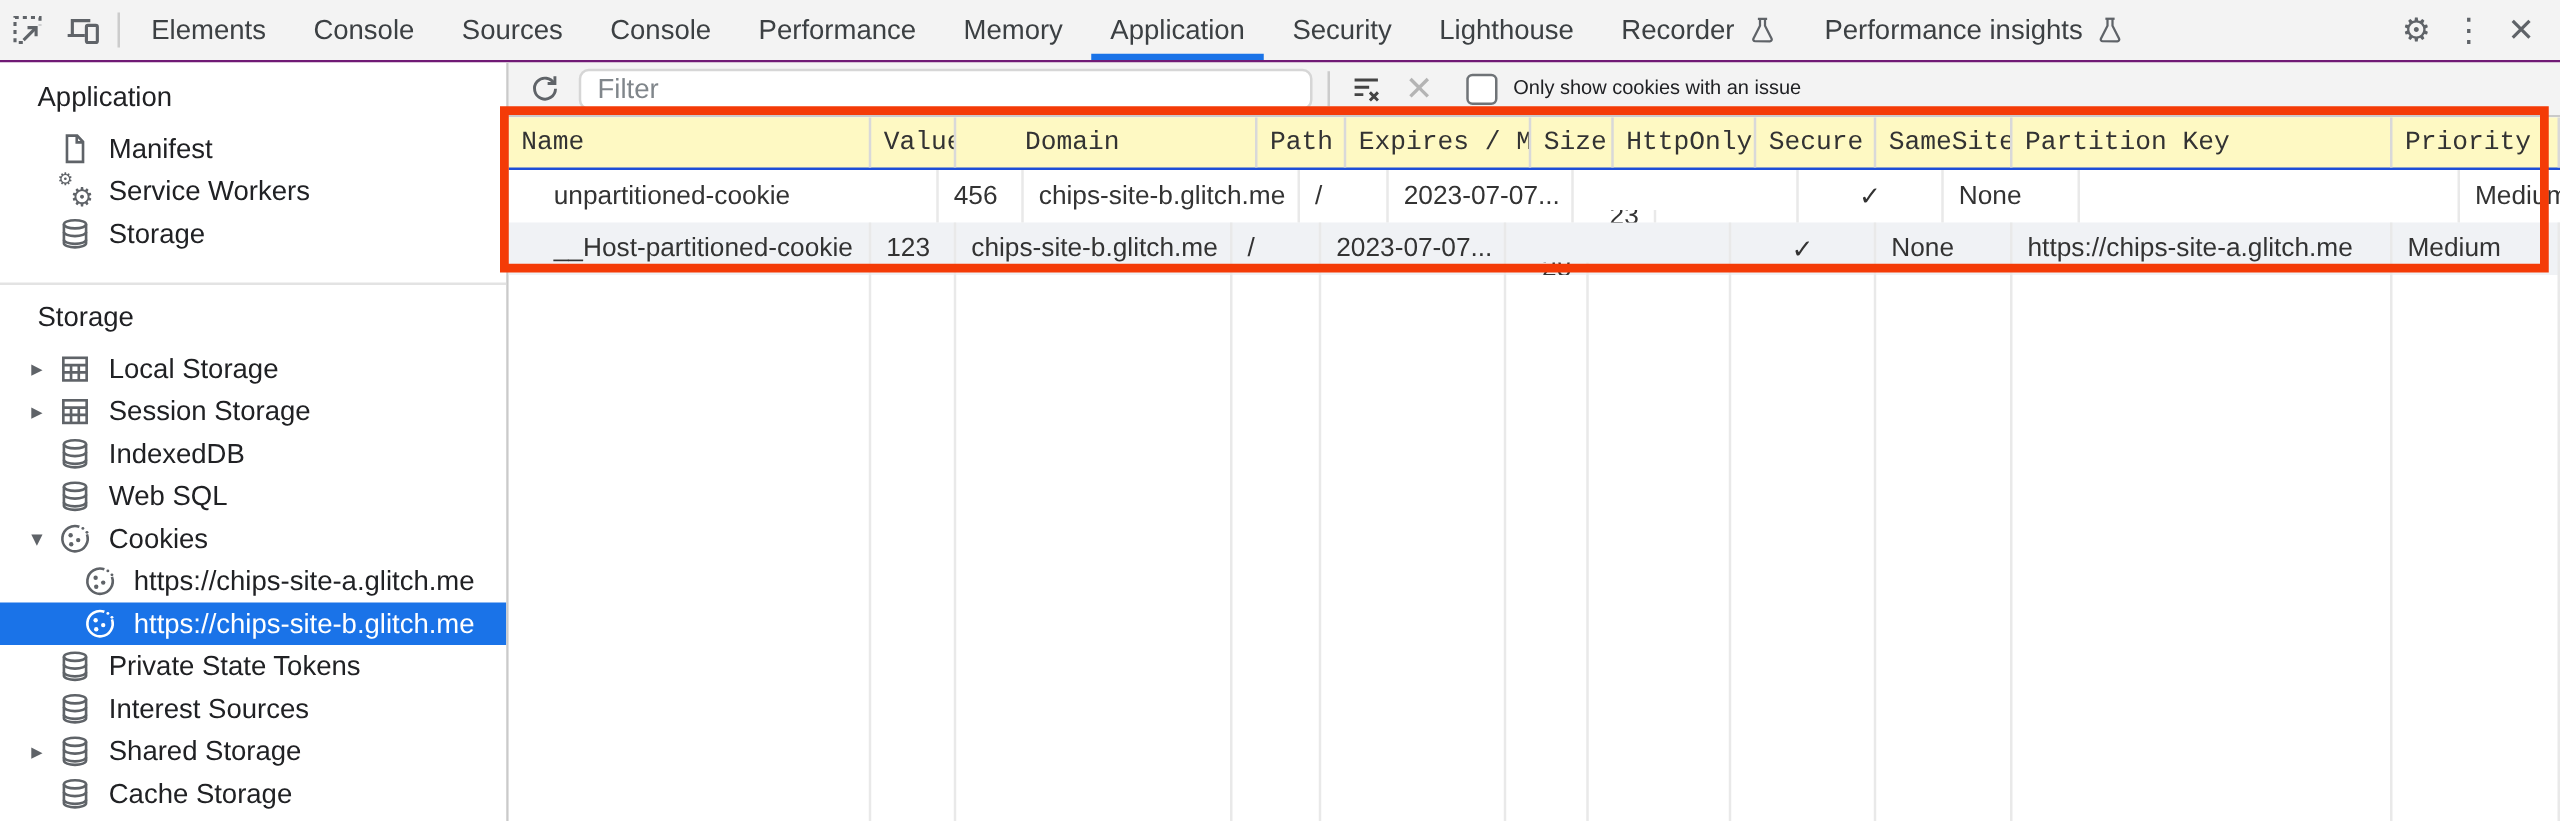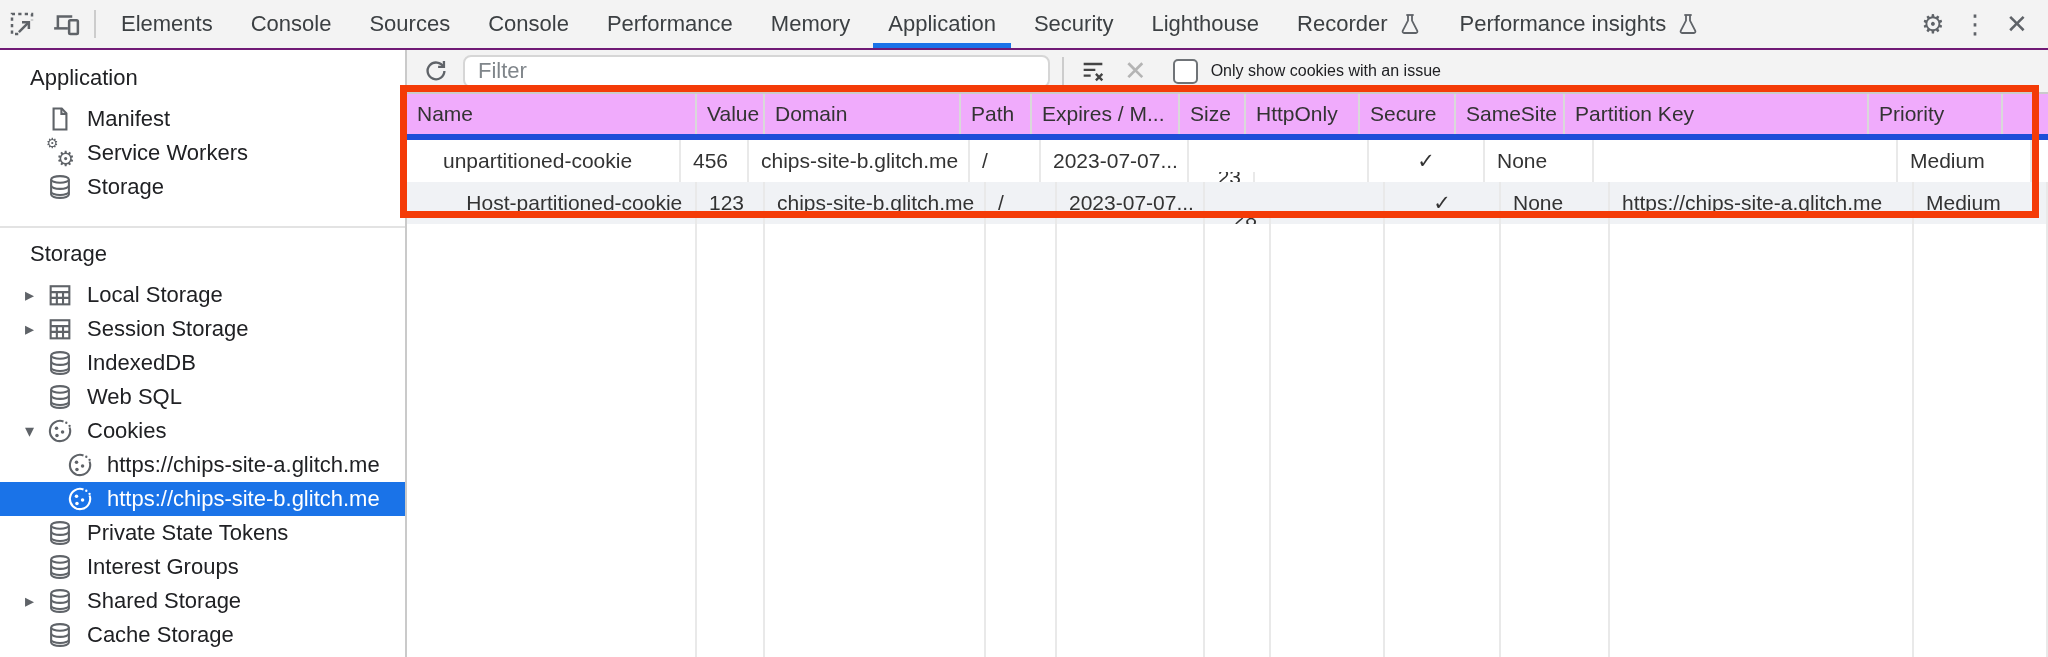--- a/index.html
+++ b/index.html
@@ -51,21 +51,21 @@
   .clearfilter{width:34px;height:34px;display:flex;align-items:center;justify-content:center;color:#444;flex:none;}
   .clearfilter svg{width:28px;height:28px;}
   .gray-x{font-size:27px;color:#b4b4b4;margin-left:14px;flex:none;}
   .checkbox{width:25px;height:25px;box-sizing:border-box;border:2px solid #6f7377;border-radius:5px;background:#fff;margin-left:26px;flex:none;}
   .cb-label{font-size:16px;margin-left:13px;color:#202124;white-space:nowrap;}
 
   
   .table-wrap{flex:1;display:flex;flex-direction:column;background:#fff;min-height:0;}
   .trow{display:flex;flex:none;}
   .th,.td,.fill-cell{flex:none;box-sizing:border-box;overflow:hidden;white-space:nowrap;}
-  .thead{height:40px;background:#f0abfc;border-bottom:6px solid #1d4ed8;}
+  .thead{height:40px;background:#fef9c3;border-bottom:2px solid #1d4ed8;font-family:Liberation Mono, monospace;}
   .th{display:flex;align-items:center;padding:0 10px;font-size:21px;color:#333;border-right:2px solid #d9d9d9;}
   .datarow{height:42px;}
   .datarow .td{display:flex;align-items:center;padding:0 12px;font-size:21px;color:#333;border-right:2px solid #e9e9e9;}
   .datarow .td.col-0{padding-left:36px;}
   .td.align-right{justify-content:flex-end;margin-top:32px;}
   .td.align-center{justify-content:center;}
   .stripe{background:#f0f2f5;}
   .filler{flex:1;display:flex;}
   .fill-cell{border-right:2px solid #e9e9e9;height:100%;}
 
@@ -289,21 +289,21 @@
             <div class="tree-item">
               <span class="slot-arrow"></span>
               <span class="tree-icon">
                 <svg viewBox="0 0 24 24" fill="none" stroke="currentColor" stroke-width="1.8">
                   <ellipse cx="12" cy="5.5" rx="7.6" ry="2.8"></ellipse>
                   <path d="M4.4 5.5v13c0 1.55 3.4 2.8 7.6 2.8s7.6-1.25 7.6-2.8v-13"></path>
                   <path d="M4.4 10.8c0 1.55 3.4 2.8 7.6 2.8s7.6-1.25 7.6-2.8"></path>
                   <path d="M4.4 16.1c0 1.55 3.4 2.8 7.6 2.8s7.6-1.25 7.6-2.8"></path>
                 </svg>
               </span>
-              <span class="tree-label">Interest Groups</span>
+              <span class="tree-label">Interest Sources</span>
             </div>
             <div class="tree-item">
               <span class="slot-arrow">▸</span>
               <span class="tree-icon">
                 <svg viewBox="0 0 24 24" fill="none" stroke="currentColor" stroke-width="1.8">
                   <ellipse cx="12" cy="5.5" rx="7.6" ry="2.8"></ellipse>
                   <path d="M4.4 5.5v13c0 1.55 3.4 2.8 7.6 2.8s7.6-1.25 7.6-2.8v-13"></path>
                   <path d="M4.4 10.8c0 1.55 3.4 2.8 7.6 2.8s7.6-1.25 7.6-2.8"></path>
                   <path d="M4.4 16.1c0 1.55 3.4 2.8 7.6 2.8s7.6-1.25 7.6-2.8"></path>
                 </svg>
@@ -344,33 +344,33 @@
         </div>
         <span class="gray-x">✕</span>
         <div class="checkbox"></div>
         <span class="cb-label">Only show cookies with an issue</span>
       </div>
 
       <div class="table-wrap">
         <div class="trow thead">
             <div class="th" style="width: 290px;">Name</div>
             <div class="th" style="width: 68px;">Value</div>
-            <div class="th" style="width: 196px;">Domain</div>
+            <div class="th" style="width: 196px; margin-left: 45px;">Domain</div>
             <div class="th" style="width: 71px;">Path</div>
             <div class="th" style="width: 148px;">Expires / M...</div>
             <div class="th" style="width: 66px;">Size</div>
             <div class="th" style="width: 114px;">HttpOnly</div>
             <div class="th" style="width: 96px;">Secure</div>
             <div class="th" style="width: 109px;">SameSite</div>
             <div class="th" style="width: 304px;">Partition Key</div>
             <div class="th" style="width: 134px;">Priority</div>
           </div>
         <div>
             <div class="trow datarow">
-              <div class="td col-0" style="width: 274px;">unpartitioned-cookie</div>
+              <div class="td col-0" style="width: 344px;">unpartitioned-cookie</div>
               <div class="td col-1" style="width: 68px;">456</div>
               <div class="td col-2" style="width: 221px;">chips-site-b.glitch.me</div>
               <div class="td col-3" style="width: 71px;">/</div>
               <div class="td col-4" style="width: 148px;">2023-07-07...</div>
               <div class="td col-5 align-right" style="width: 66px;">23</div>
               <div class="td col-6" style="width: 114px;"></div>
               <div class="td col-7 align-center" style="width: 116px;">✓</div>
               <div class="td col-8" style="width: 109px;">None</div>
               <div class="td col-9" style="width: 304px;"></div>
               <div class="td col-10" style="width: 134px;">Medium</div>

